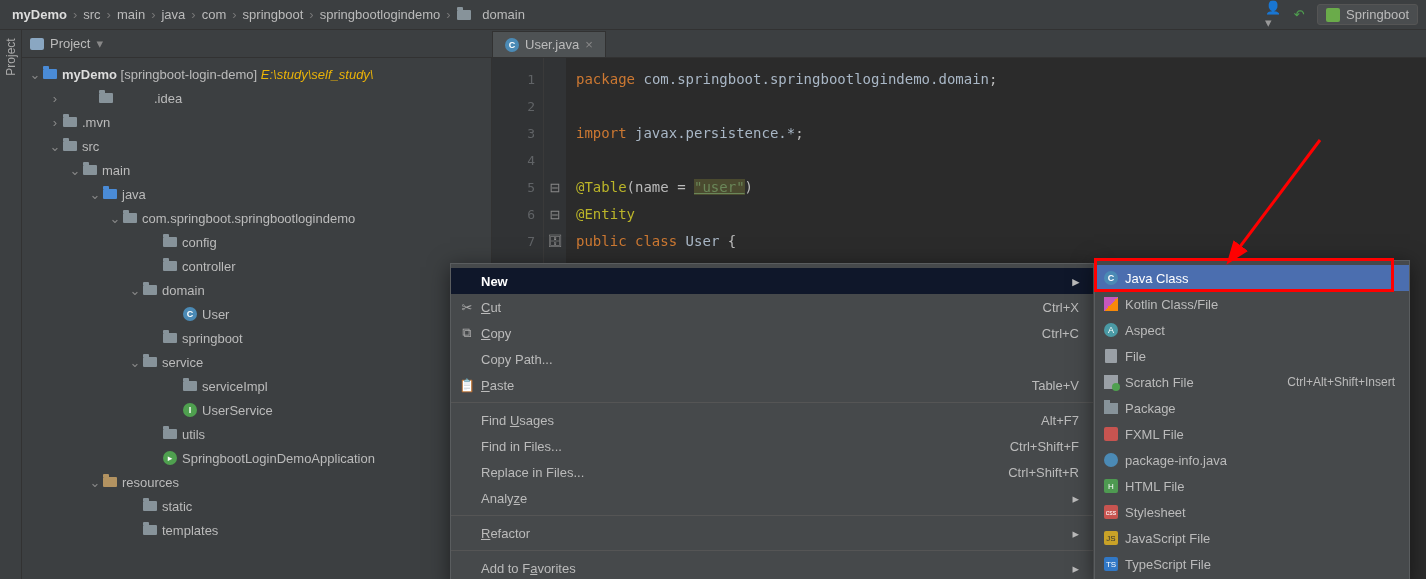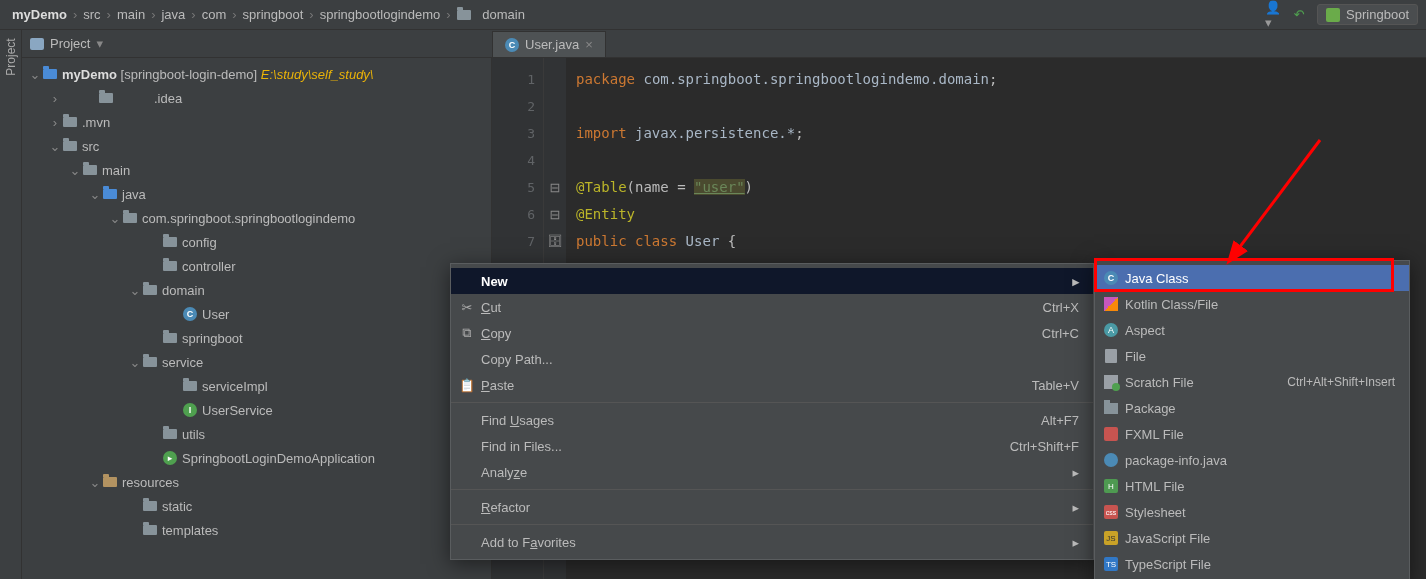--- a/index.html
+++ b/index.html
@@ -391,20 +391,24 @@
   <div class="sep"></div>
   <div class="mi">
       <span>Find <span class="underline">U</span>sages</span>
       <span class="short">Alt+F7</span>
     </div>
   <div class="mi">
       <span>Find in Files...</span>
       <span class="short">Ctrl+Shift+F</span>
     </div>
   <div class="mi">
+      <span>Replace in Files...</span>
+      <span class="short">Ctrl+Shift+R</span>
+    </div>
+  <div class="mi">
       <span>Analy<span class="underline">z</span>e</span>
       <span class="arrow-r">▸</span>
     </div>
   <div class="sep"></div>
   <div class="mi">
       <span><span class="underline">R</span>efactor</span>
       <span class="arrow-r">▸</span>
     </div>
   <div class="sep"></div>
   <div class="mi">

